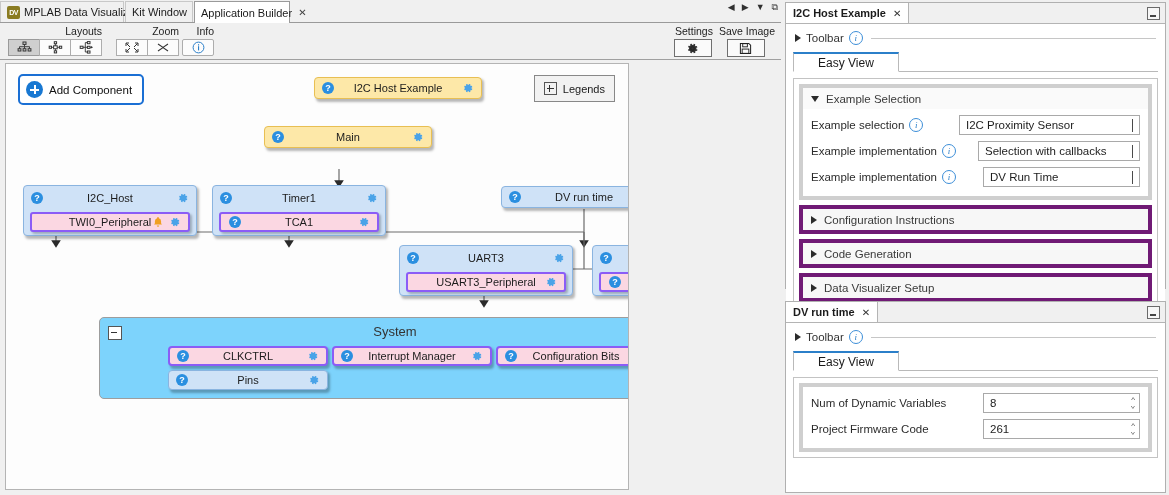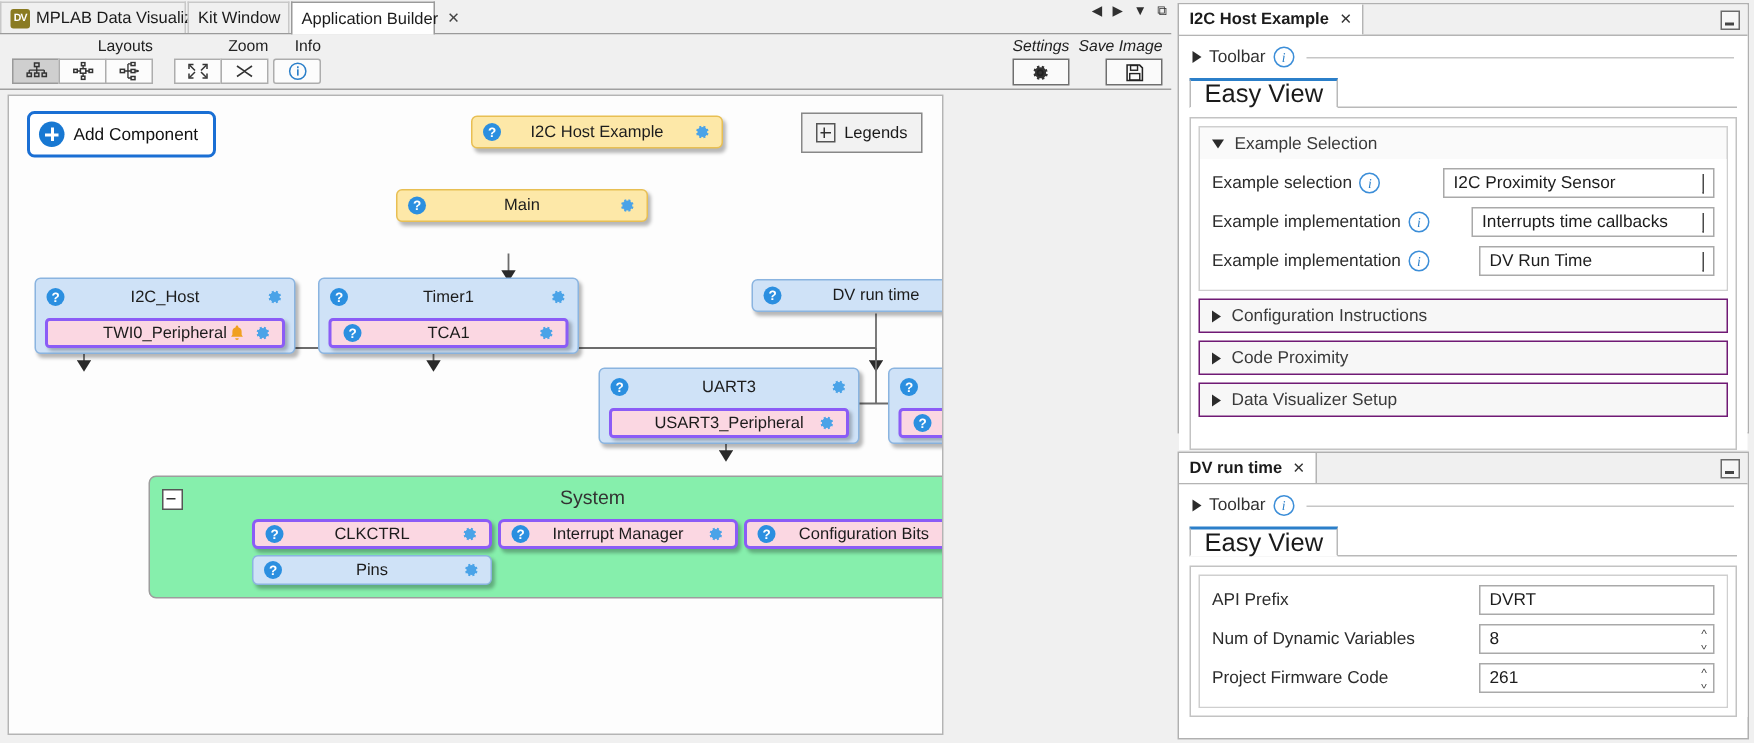--- a/index.html
+++ b/index.html
@@ -33,21 +33,21 @@
            border-bottom:1px solid #a0a0a0;box-sizing:border-box;}
   .tgroup{position:absolute;top:2px;text-align:right;}
   .tglabel{font-size:10.5px;color:#222;padding-left:2px;height:13px;line-height:13px;}
   .tbtns{display:flex;margin-top:1px;}
   .tbtn{width:32px;height:17px;border:1px solid #adadad;background:#fcfcfc;box-sizing:border-box;
         display:flex;align-items:center;justify-content:center;margin-right:-1px;}
   .tbtn.sel{background:#cfcfcf;border-color:#9a9a9a;}
   .tbtn.single{margin-right:0;}
   .tbtn svg{display:block;}
   .grouplabel-right{position:absolute;top:2px;right:6px;display:flex;gap:4px;}
-  .rblock{display:flex;flex-direction:column;align-items:flex-end;font-style:italic;}
+  .rblock{display:flex;flex-direction:column;align-items:center;}
   .rblock .tglabel{font-size:10.5px;color:#222;}
   .rbtn{width:38px;height:18px;border:1px solid #6f6f6f;background:#fafafa;box-sizing:border-box;
         display:flex;align-items:center;justify-content:center;margin-top:1px;}
 
   
   .canvas{position:absolute;left:5px;top:63px;width:624px;height:427px;background:#fdfdfd;
           border:1px solid #b4b4b4;box-sizing:border-box;overflow:hidden;}
   .canvas-inner{position:absolute;inset:0;}
 
   .addcomp{position:absolute;left:12px;top:10px;height:27px;border:2px solid #1a6fd4;border-radius:5px;
@@ -83,21 +83,21 @@
          display:flex;align-items:center;box-shadow:2px 2px 2.5px rgba(0,0,0,0.25);}
 
   
   .help{width:12px;height:12px;border-radius:50%;background:#2b8fe0;color:#fff;font-size:9px;
         font-weight:bold;display:flex;align-items:center;justify-content:center;line-height:1;flex:none;}
   .gear{width:12px;height:12px;flex:none;}
   .bell{width:12px;height:12px;flex:none;}
 
   
   .sysbox{position:absolute;left:93px;top:253px;width:592px;height:82px;border:1px solid #9d9d9d;
-          border-radius:5px;background:#86efac;box-sizing:border-box;}
+          border-radius:5px;background:#7dd3fc;box-sizing:border-box;}
   .sysminus{position:absolute;left:8px;top:8px;width:12px;height:12px;border:1px solid #555;background:#fff;}
   .sysminus:before{content:"";position:absolute;left:2px;top:4.5px;width:6px;height:1px;background:#333;}
   .systitle{position:absolute;left:0;right:0;top:6px;text-align:center;font-size:13px;color:#333;}
 
   svg.links{position:absolute;left:0;top:0;width:764px;height:427px;pointer-events:none;}
 
   
   .right-pane{position:absolute;left:781px;top:0;width:388px;height:495px;background:#f0f0f0;}
   .dockwin{position:absolute;left:4px;width:381px;background:#fff;border:1px solid #b0b0b0;
            box-sizing:border-box;}
@@ -115,26 +115,26 @@
          border-bottom:4px solid transparent;flex:none;}
   .tri-d{width:0;height:0;border-top:6px solid #2b2b2b;border-left:4px solid transparent;
          border-right:4px solid transparent;flex:none;}
   .tb-label{font-size:11.5px;color:#333;}
   .iicon{width:12px;height:12px;border-radius:50%;border:1px solid #3c8ed8;color:#2b7fc9;font-size:9px;
          display:inline-flex;align-items:center;justify-content:center;font-style:italic;
          font-family:"Liberation Serif",serif;flex:none;}
   .hline{flex:1;height:1px;background:#c6c6c6;margin-left:3px;}
 
   .ev-tabrow{position:relative;height:20px;margin:2px 7px 0 7px;border-bottom:1px solid #b9b9b9;}
-  .ev-tab{position:absolute;left:0;bottom:-1px;height:20px;padding:0 9px;background:#fff;
+  .ev-tab{position:absolute;left:0;bottom:-1px;height:20px;padding:0 24px;background:#fff;
           border:1px solid #b9b9b9;border-bottom:1px solid #fff;border-top:2px solid #2b7fc9;
-          display:flex;align-items:center;font-size:17px;color:#1a1a1a;box-sizing:border-box;text-align:right;}
+          display:flex;align-items:center;font-size:12px;color:#1a1a1a;box-sizing:border-box;text-align:right;}
 
   .panel-wrap{margin:6px 7px 7px 7px;border:1px solid #c3c3c3;background:#fff;padding:5px;}
-  .acc{border:1px solid #701a75;background:#f7f7f7;margin-bottom:5px;text-align:center;}
+  .acc{border:4px solid #701a75;background:#f7f7f7;margin-bottom:5px;text-align:center;}
   .acc-hdr{height:21px;display:flex;align-items:center;gap:7px;padding:0 8px;font-size:11.5px;color:#3a3a3a;}
   .acc.open{background:#fafafa;border-color:#cfcfcf;}
   .acc-body{background:#fff;padding:5px 8px 8px 8px;}
   .frow{display:flex;align-items:center;height:22px;margin-bottom:4px;}
   .frow:last-child{margin-bottom:0;}
   .flabel{flex:none;display:flex;align-items:center;gap:5px;font-size:11.5px;color:#2c2c2c;}
   .fctl{margin-left:auto;}
   .sel-ctl{height:20px;border:1px solid #a9a9a9;background:#fff;display:flex;align-items:center;
        padding:0 6px;font-size:11.5px;color:#1d1d1d;box-sizing:border-box;}
   .sel-ctl .chev{margin-left:auto;padding-left:10px;}
@@ -516,21 +516,21 @@
                   <span class="chev"><span class="chevdown"></span></span>
                 </span>
               </div>
 
               <div class="frow">
                 <span class="flabel">
                   <span>Example implementation</span>
                   <span class="iicon">i</span>
                 </span>
                 <span class="fctl sel-ctl w-b">
-                  <span>Interrupts time callbacks</span>
+                  <span>Selection with callbacks</span>
                   <span class="chev"><span class="chevdown"></span></span>
                 </span>
               </div>
 
               <div class="frow">
                 <span class="flabel">
                   <span>Example implementation</span>
                   <span class="iicon">i</span>
                 </span>
                 <span class="fctl sel-ctl w-c">
@@ -545,21 +545,21 @@
           <div class="acc">
             <div class="acc-hdr">
               <span class="tri-r"></span>
               <span>Configuration Instructions</span>
             </div>
           </div>
 
           <div class="acc">
             <div class="acc-hdr">
               <span class="tri-r"></span>
-              <span>Code Proximity</span>
+              <span>Code Generation</span>
             </div>
           </div>
 
           <div class="acc" style="margin-bottom:16px;">
             <div class="acc-hdr">
               <span class="tri-r"></span>
               <span>Data Visualizer Setup</span>
             </div>
           </div>
 
@@ -586,26 +586,20 @@
         <div class="ev-tabrow">
           <div class="ev-tab">
             <span>Easy View</span>
           </div>
         </div>
 
         <div class="panel-wrap">
           <div class="acc open" style="margin-bottom:0;">
             <div class="acc-body">
 
-              <div class="frow">
-                <span class="flabel">API Prefix</span>
-                <span class="fctl txt-ctl w-c">
-                  <span>DVRT</span>
-                </span>
-              </div>
 
               <div class="frow">
                 <span class="flabel">Num of Dynamic Variables</span>
                 <span class="fctl spin-ctl w-c">
                   <span>8</span>
                   <span class="spin-arrows">
                     <span>^</span>
                       <span style="transform:rotate(180deg);">^</span>
                   </span>
                 </span>

